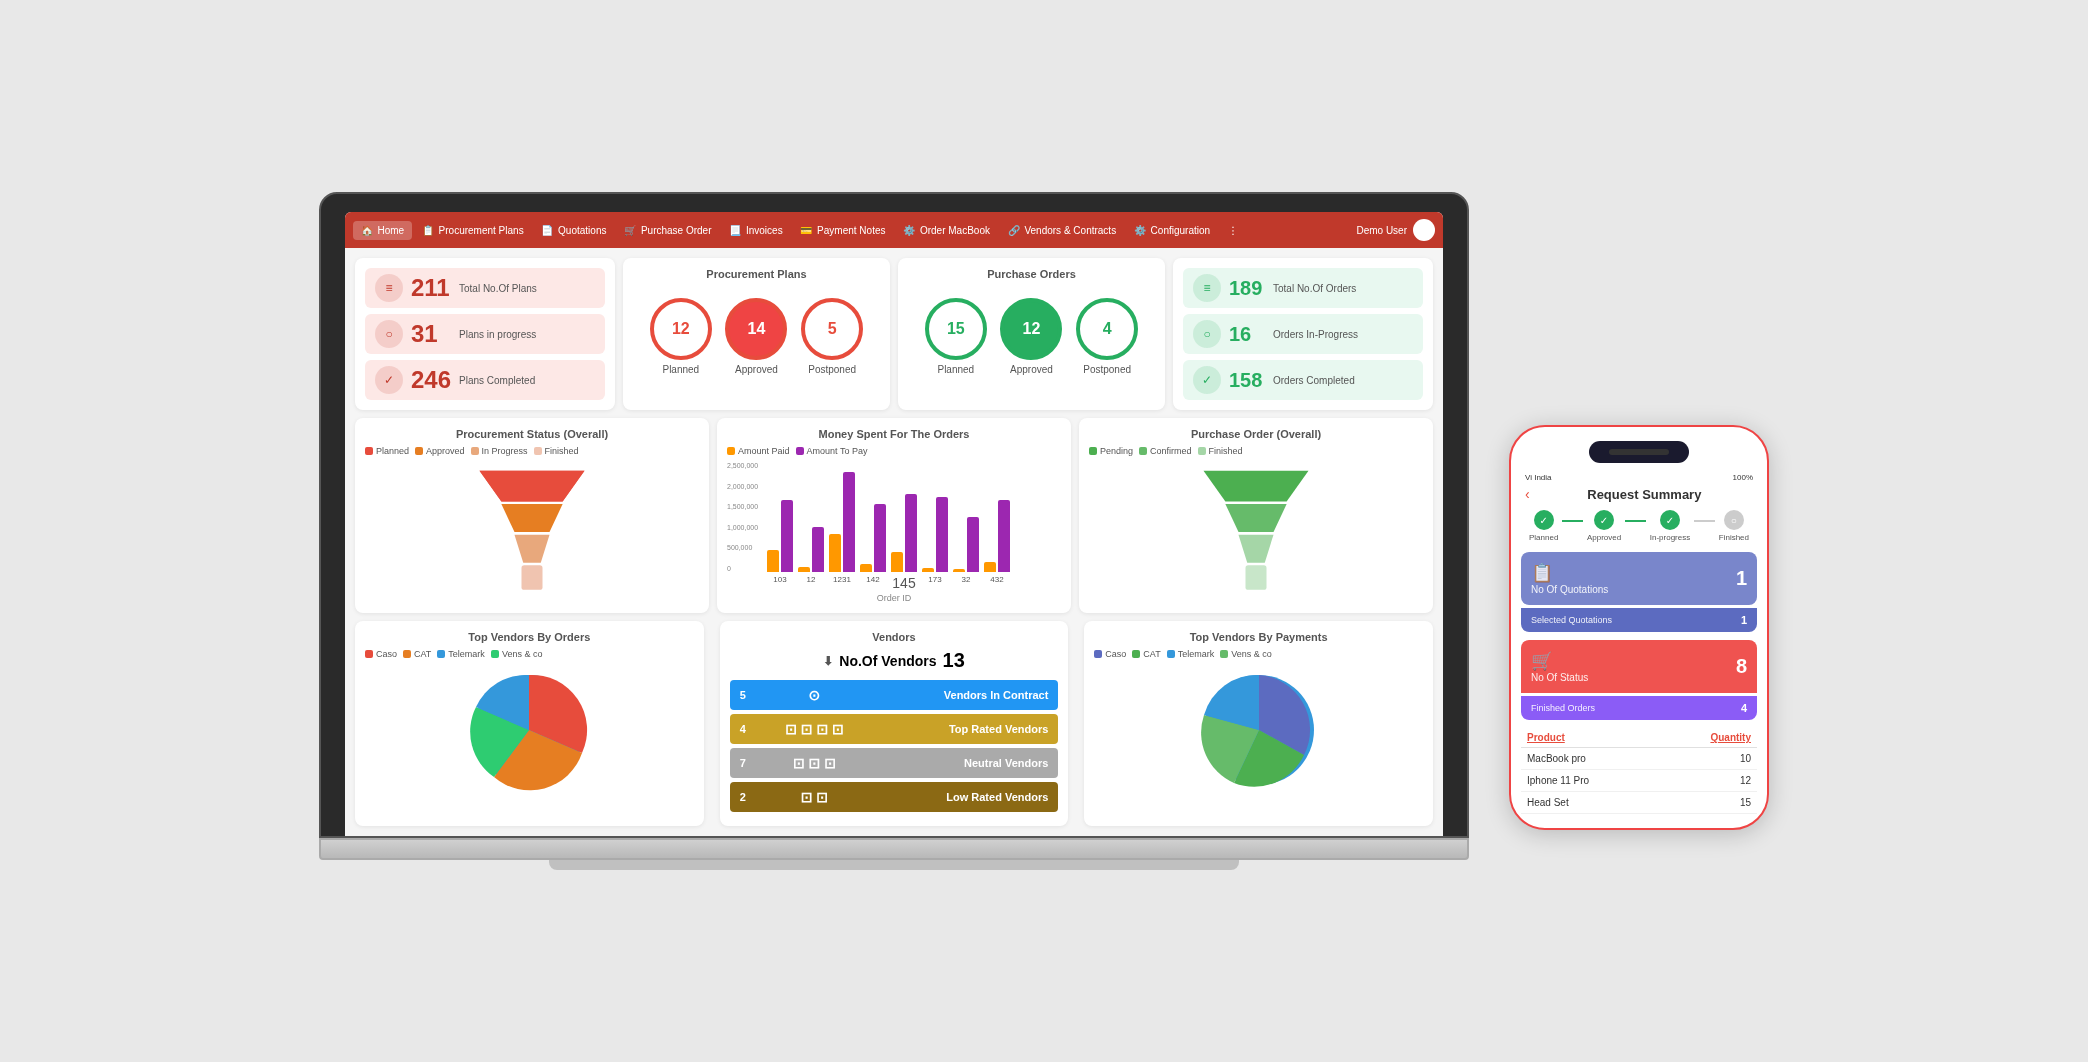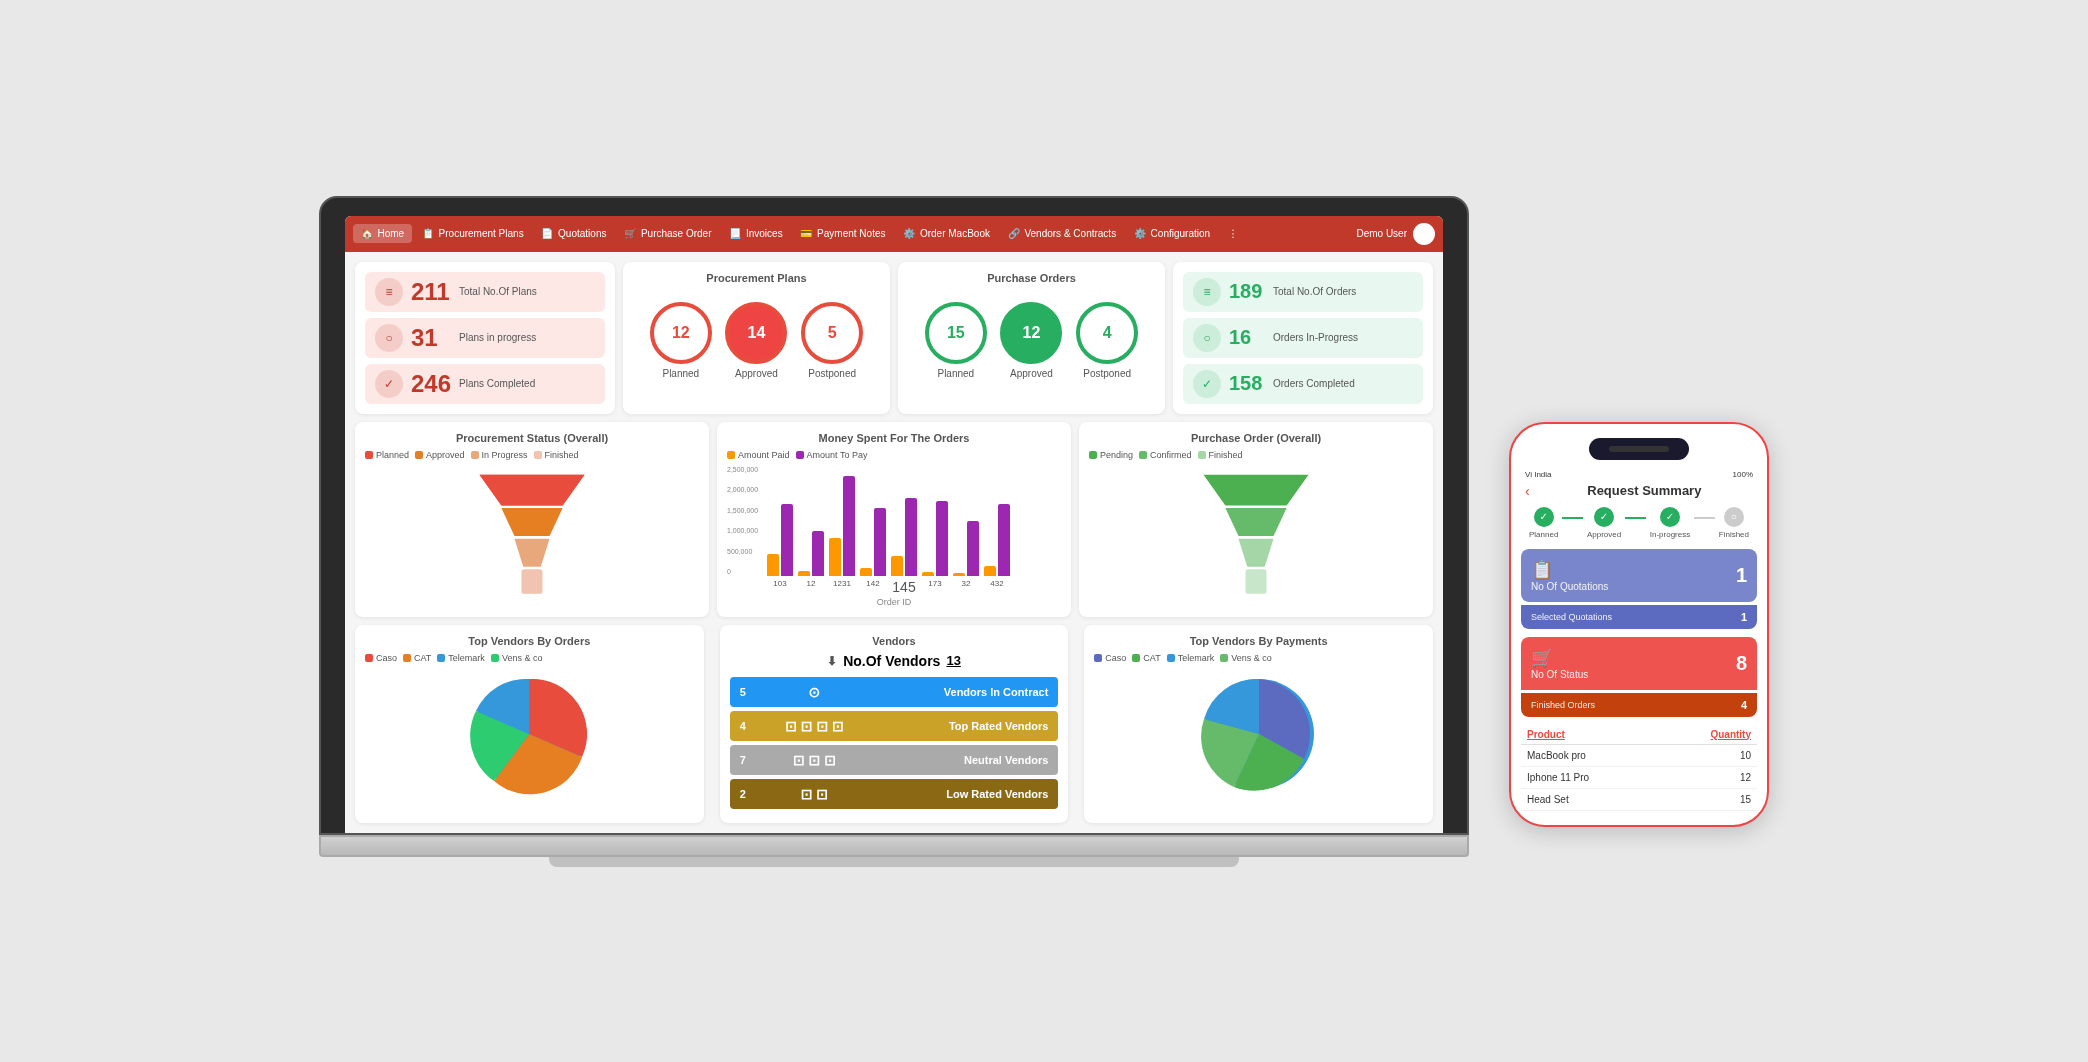--- a/index.html
+++ b/index.html
@@ -335,21 +335,21 @@
       display: flex; justify-content: space-between; align-items: center;
     }
     .phone-order-card {
       background: #ef5350;
       border-radius: 8px 8px 0 0;
       padding: 10px;
       margin-bottom: 3px;
       display: flex; justify-content: space-between; align-items: center;
     }
     .phone-order-sub {
-      background: #c2410c;
+      background: #8b5cf6;
       border-radius: 0 0 8px 8px;
       padding: 6px 10px;
       margin-bottom: 8px;
       display: flex; justify-content: space-between; align-items: center;
     }
     .card-icon { font-size: 18px; color: rgba(255,255,255,0.8); }
     .card-label { font-size: 10px; color: rgba(255,255,255,0.9); }
     .card-number { font-size: 20px; font-weight: 700; color: #fff; }
     .card-sub-label { font-size: 9px; color: rgba(255,255,255,0.9); }
     .card-sub-num { font-size: 11px; font-weight: 700; color: #fff; }
@@ -645,21 +645,21 @@
                   <path d="M65,65 L12,42 A55,55 0 0,1 65,10 Z" fill="#3498db"></path>
                 </svg>
               </div>
             </div>
 
             <div class="vendors-card">
               <h3>Vendors</h3>
               <div class="vendors-count">
                 <span style="font-size:12px;color:#555;">⬇</span>
                 <span>No.Of Vendors</span>
-                <span style="font-size:13px;font-weight:700;text-decoration:underline;">13</span>
+                <span style="font-size:20px;font-weight:700;">13</span>
               </div>
               <div class="vendor-row" style="background:#2196F3;">
                 <span class="vendor-num">5</span>
                 <span class="vendor-icons">⊙</span>
                 <span class="vendor-name">Vendors In Contract</span>
               </div>
               <div class="vendor-row" style="background:#c9a227;">
                 <span class="vendor-num">4</span>
                 <span class="vendor-icons">⊡ ⊡ ⊡ ⊡</span>
                 <span class="vendor-name">Top Rated Vendors</span>

